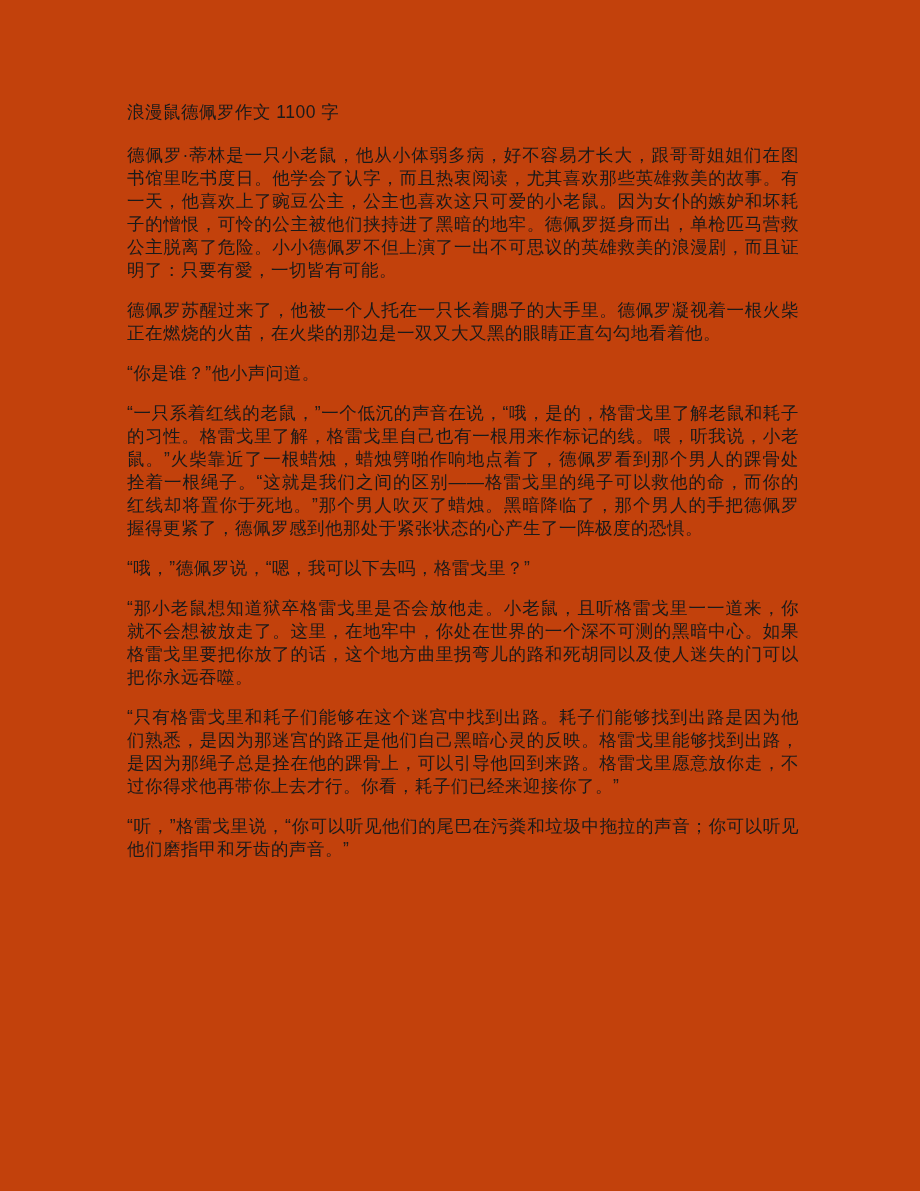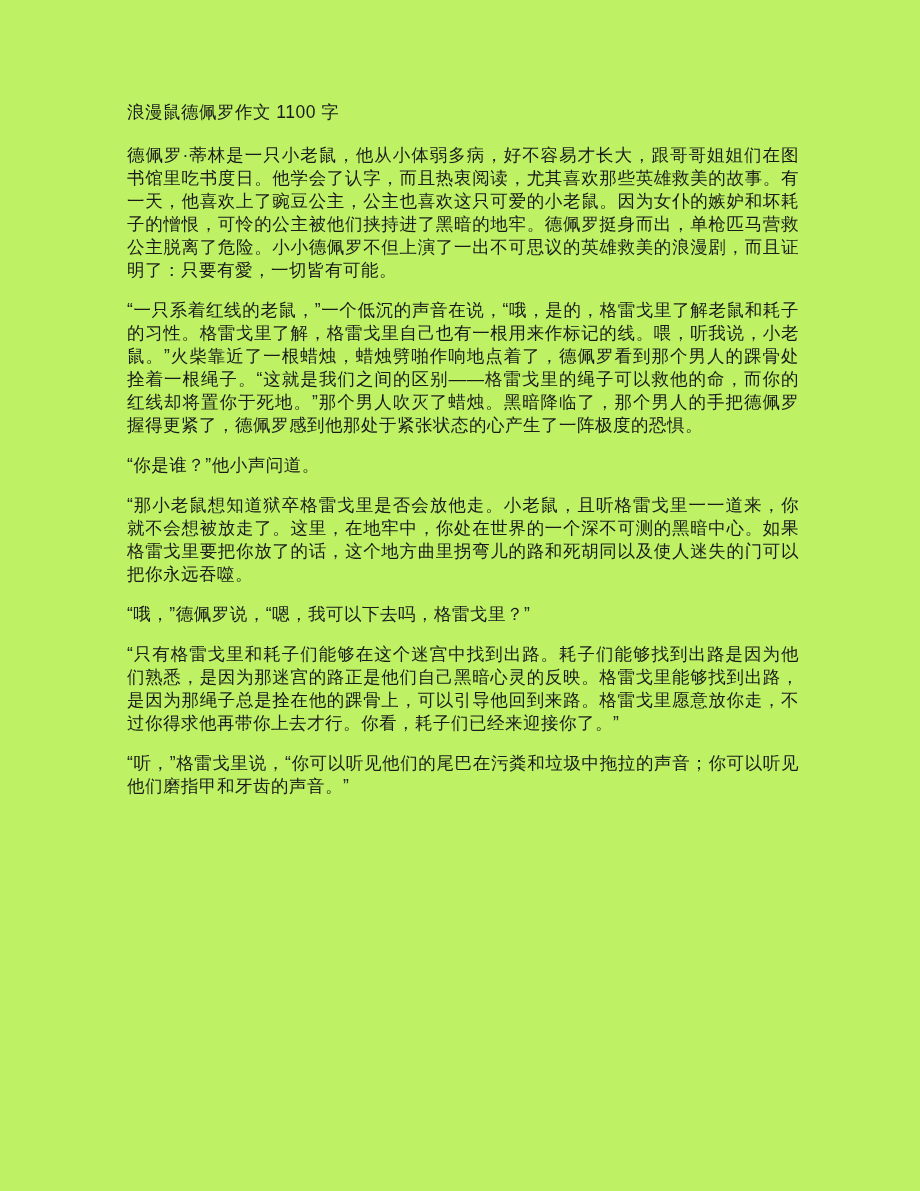--- a/index.html
+++ b/index.html
@@ -11,21 +11,21 @@
     height: 1191px;
     background: #ffffff;
     overflow: hidden;
     font-family: "Liberation Sans", "DejaVu Sans", sans-serif;
   }
   .page {
     box-sizing: border-box;
     width: 920px;
     height: 1191px;
     padding: 98px 121px 40px 127px;
-    background: #bef264;
+    background: #c2410c;
   }
   .doc-title {
     margin: 0 0 18px 0;
     font-size: 17.5px;
     line-height: 28px;
     font-weight: 400;
     color: #1a1a1a;
     letter-spacing: 0.5px;
   }
   .doc-body {
@@ -44,20 +44,21 @@
     margin-bottom: 5px;
   }
 </style>
 </head>
 <body>
 
 <div class="page">
   <h1 class="doc-title">浪漫鼠德佩罗作文 1100 字</h1>
   <div class="doc-body">
       <p class="para">德佩罗·蒂林是一只小老鼠，他从小体弱多病，好不容易才长大，跟哥哥姐姐们在图书馆里吃书度日。他学会了认字，而且热衷阅读，尤其喜欢那些英雄救美的故事。有一天，他喜欢上了豌豆公主，公主也喜欢这只可爱的小老鼠。因为女仆的嫉妒和坏耗子的憎恨，可怜的公主被他们挟持进了黑暗的地牢。德佩罗挺身而出，单枪匹马营救公主脱离了危险。小小德佩罗不但上演了一出不可思议的英雄救美的浪漫剧，而且证明了：只要有愛，一切皆有可能。</p>
+      <p class="para">德佩罗苏醒过来了，他被一个人托在一只长着腮子的大手里。德佩罗凝视着一根火柴正在燃烧的火苗，在火柴的那边是一双又大又黑的眼睛正直勾勾地看着他。</p>
+      <p class="para">“你是谁？”他小声问道。</p>
       <p class="para">“一只系着红线的老鼠，”一个低沉的声音在说，“哦，是的，格雷戈里了解老鼠和耗子的习性。格雷戈里了解，格雷戈里自己也有一根用来作标记的线。喂，听我说，小老鼠。”火柴靠近了一根蜡烛，蜡烛劈啪作响地点着了，德佩罗看到那个男人的踝骨处拴着一根绳子。“这就是我们之间的区别——格雷戈里的绳子可以救他的命，而你的红线却将置你于死地。”那个男人吹灭了蜡烛。黑暗降临了，那个男人的手把德佩罗握得更紧了，德佩罗感到他那处于紧张状态的心产生了一阵极度的恐惧。</p>
-      <p class="para">“你是谁？”他小声问道。</p>
+      <p class="para">“哦，”德佩罗说，“嗯，我可以下去吗，格雷戈里？”</p>
       <p class="para">“那小老鼠想知道狱卒格雷戈里是否会放他走。小老鼠，且听格雷戈里一一道来，你就不会想被放走了。这里，在地牢中，你处在世界的一个深不可测的黑暗中心。如果格雷戈里要把你放了的话，这个地方曲里拐弯儿的路和死胡同以及使人迷失的门可以把你永远吞噬。</p>
-      <p class="para">“哦，”德佩罗说，“嗯，我可以下去吗，格雷戈里？”</p>
       <p class="para">“只有格雷戈里和耗子们能够在这个迷宫中找到出路。耗子们能够找到出路是因为他们熟悉，是因为那迷宫的路正是他们自己黑暗心灵的反映。格雷戈里能够找到出路，是因为那绳子总是拴在他的踝骨上，可以引导他回到来路。格雷戈里愿意放你走，不过你得求他再带你上去才行。你看，耗子们已经来迎接你了。”</p>
       <p class="para">“听，”格雷戈里说，“你可以听见他们的尾巴在污粪和垃圾中拖拉的声音；你可以听见他们磨指甲和牙齿的声音。”</p>
     </div>
 </div>
 
 </body></html>

